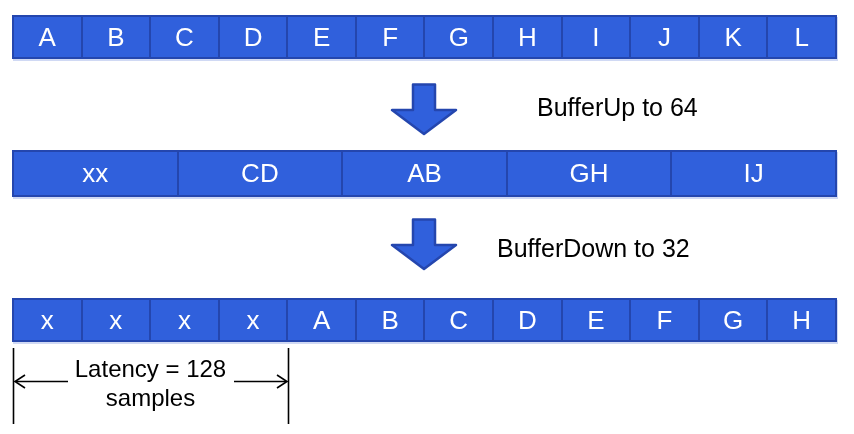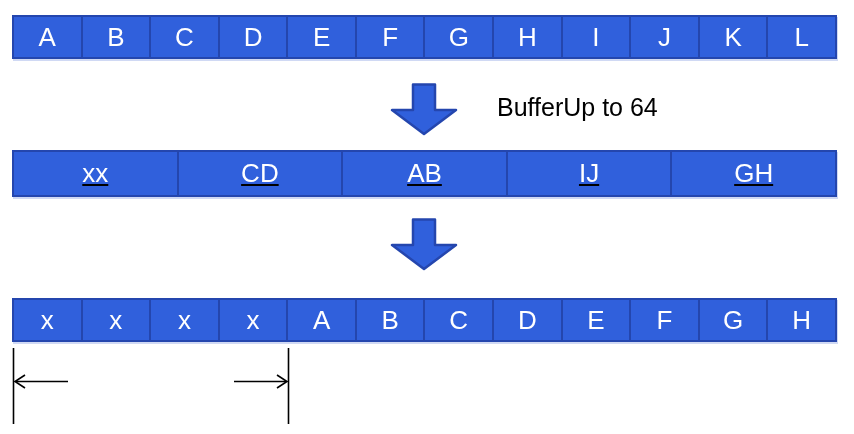--- a/index.html
+++ b/index.html
@@ -19,21 +19,21 @@
     position: absolute;
     left: 12px;
     width: 825px;
     display: flex;
     background: var(--cell-fill);
     border: 2px solid var(--cell-border);
     box-shadow: 1px 2px 0 rgba(150, 170, 230, 0.45);
     box-sizing: border-box;
   }
   .row-input      { top: 15px;  height: 44px; }
-  .row-buffered   { top: 150px; height: 47px; text-decoration: underline; }
+  .row-buffered   { top: 150px; height: 47px; }
   .row-downsized  { top: 298px; height: 44px; }
   .buffer-row .cell {
     flex: 1;
     display: flex;
     align-items: center;
     justify-content: center;
     color: var(--cell-text);
     font-size: 26px;
     border-left: 2px solid var(--cell-border);
     overflow: hidden;
@@ -50,21 +50,21 @@
   }
   .arrow-up-step   { top: 83px; }
   .arrow-down-step { top: 218px; }
   .op-label {
     position: absolute;
     left: 497px;
     font-size: 25px;
     color: var(--annotation-text);
     white-space: nowrap;
   }
-  .label-up   { top: 93px; }
+  .label-up   { top: 93px; margin-left: 40px; }
   .label-down { top: 234px; }
   .latency-figure {
     position: absolute;
     left: 12px;
     top: 345px;
     width: 280px;
     height: 84px;
   }
   .latency-text {
     position: absolute;
@@ -99,27 +99,28 @@
 
   <svg class="block-arrow arrow-up-step" viewBox="0 0 68 53">
     <polygon points="23,1.5 45,1.5 45,27 66,27 34,51 2,27 23,27" stroke-width="2.5" stroke-linejoin="round" fill="#3060DC" stroke="#2446AE"></polygon>
   </svg>
   <div class="op-label label-up">BufferUp to 64</div>
 
   <div class="buffer-row row-buffered">
       <div class="cell">xx</div>
       <div class="cell">CD</div>
       <div class="cell">AB</div>
+      <div class="cell">GH</div>
       <div class="cell">IJ</div>
-      <div class="cell">GH</div>
     </div>
 
   <svg class="block-arrow arrow-down-step" viewBox="0 0 68 53">
     <polygon points="23,1.5 45,1.5 45,27 66,27 34,51 2,27 23,27" stroke-width="2.5" stroke-linejoin="round" fill="#3060DC" stroke="#2446AE"></polygon>
   </svg>
+  <div class="op-label label-down">BufferDown to 32</div>
 
   <div class="buffer-row row-downsized">
       <div class="cell">x</div>
       <div class="cell">x</div>
       <div class="cell">x</div>
       <div class="cell">x</div>
       <div class="cell">A</div>
       <div class="cell">B</div>
       <div class="cell">C</div>
       <div class="cell">D</div>
@@ -138,14 +139,15 @@
 
       <line x1="4" y1="36.5" x2="56" y2="36.5"></line>
 
       <polyline points="13,30 3,36.5 13,43"></polyline>
 
       <line x1="222" y1="36.5" x2="274" y2="36.5"></line>
 
       <polyline points="265,30 275,36.5 265,43"></polyline>
     </g>
   </svg>
+  <div class="latency-text">Latency = 128 samples</div>
 
 </div>
 
 </body></html>

